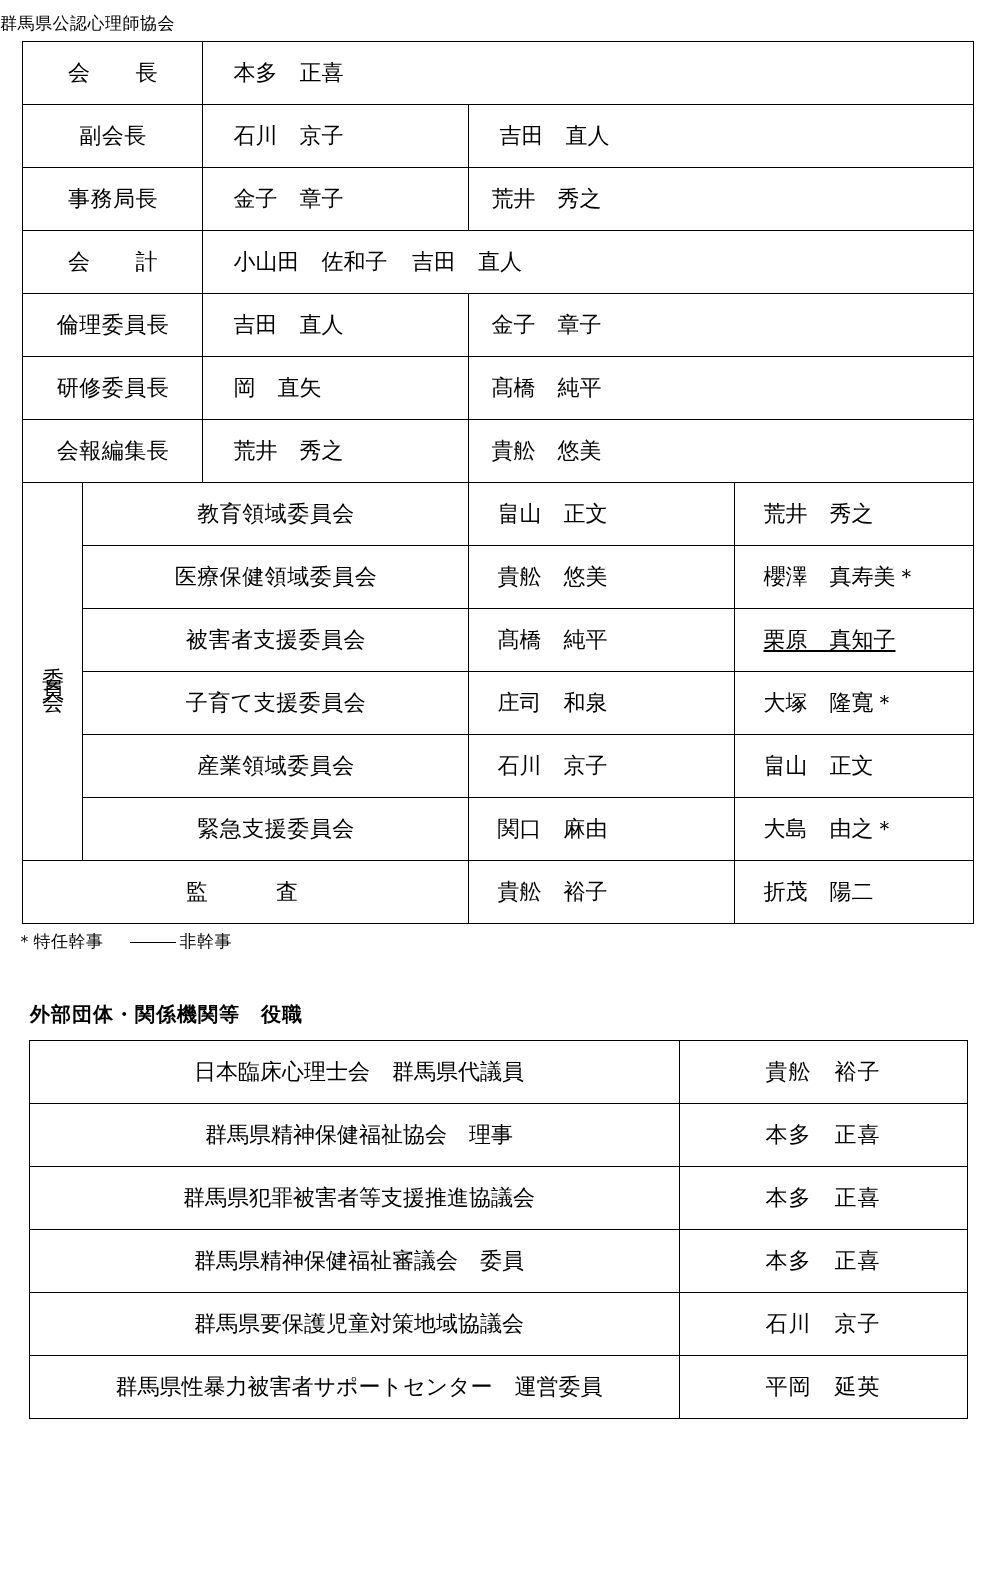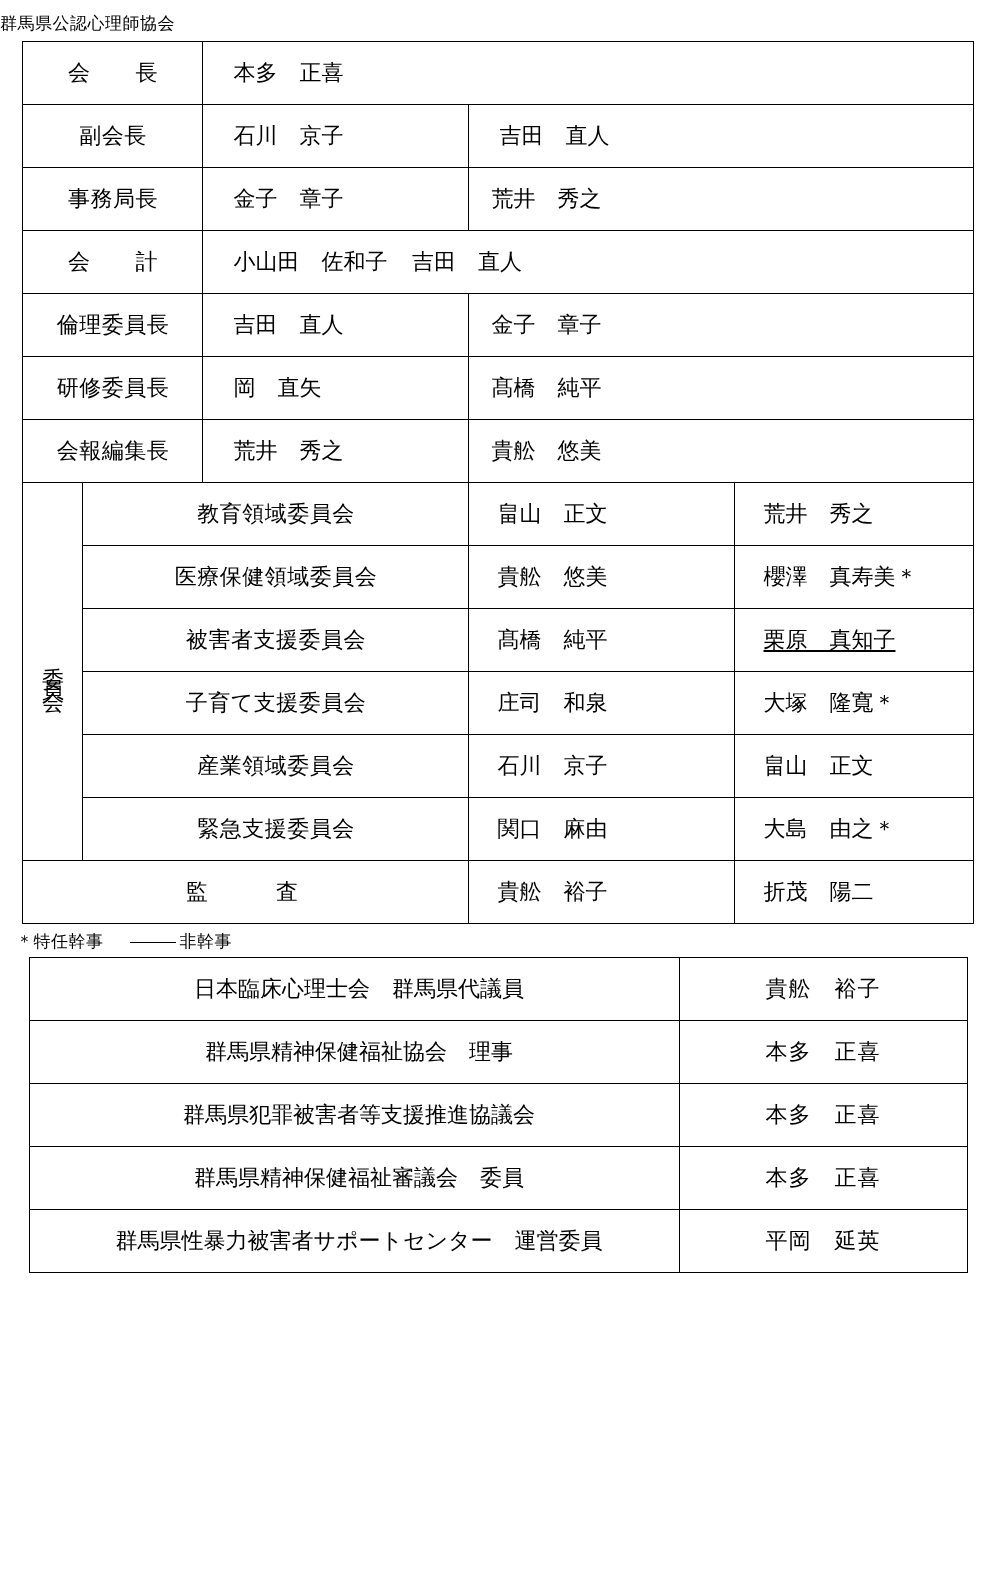--- a/index.html
+++ b/index.html
@@ -217,20 +217,21 @@
         <td class="comm-name">貴舩　裕子</td>
         <td class="comm-name">折茂　陽二</td>
       </tr>
     </tbody>
   </table>
 
   <div class="legend">
     <span>＊特任幹事</span><span class="ul-sample"></span><span>非幹事</span>
   </div>
 
+  <div class="section-title">外部団体・関係機関等　役職</div>
 
   <table class="grid t-ext">
     <colgroup>
       <col style="width:650px">
       <col style="width:288px">
     </colgroup>
     <tbody>
       <tr>
         <td class="ext-role">日本臨床心理士会　群馬県代議員</td>
         <td class="ext-name">貴舩　裕子</td>
@@ -241,19 +242,23 @@
       </tr>
       <tr>
         <td class="ext-role">群馬県犯罪被害者等支援推進協議会</td>
         <td class="ext-name">本多　正喜</td>
       </tr>
       <tr>
         <td class="ext-role">群馬県精神保健福祉審議会　委員</td>
         <td class="ext-name">本多　正喜</td>
       </tr>
       <tr>
+        <td class="ext-role">群馬県要保護児童対策地域協議会</td>
+        <td class="ext-name">石川　京子</td>
+      </tr>
+      <tr>
         <td class="ext-role">群馬県性暴力被害者サポートセンター　運営委員</td>
         <td class="ext-name">平岡　延英</td>
       </tr>
     </tbody>
   </table>
 
 </div>
 
 </body></html>

